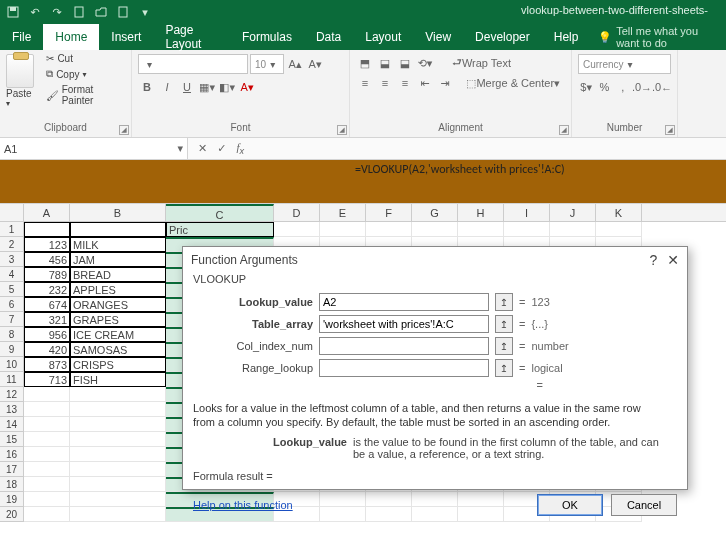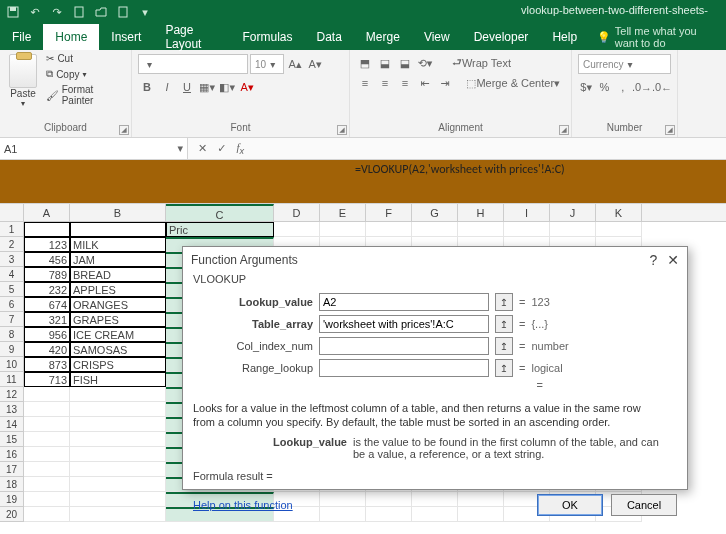--- a/index.html
+++ b/index.html
@@ -11,21 +11,21 @@
   .tabs { background: #0b6b3a; height: 26px; display: flex; align-items: stretch; color: #fff; }
   .tab { padding: 0 12px; display: flex; align-items: center; font-size: 12px; cursor: pointer; }
   .tab.active { background: #fff; color: #0b6b3a; }
   .tab.file { color: #fff; }
   .tell-me { display: flex; align-items: center; gap: 4px; padding: 0 8px; font-size: 11px; color: #cde8d7; }
   .ribbon { height: 88px; background: #f3f3f3; border-bottom: 1px solid #d4d4d4; display: flex; }
   .group { border-right: 1px solid #e1e1e1; padding: 2px 6px; display: flex; flex-direction: column; justify-content: space-between; position: relative; }
   .group-label { text-align: center; font-size: 10px; color: #666; padding-bottom: 2px; }
   .group .dlaunch { position: absolute; right: 2px; bottom: 2px; width: 10px; height: 10px; border: 1px solid #aaa; font-size: 7px; display: flex; align-items: center; justify-content: center; color: #777; cursor: pointer; }
   .clip-main { display: flex; gap: 4px; height: 62px; }
-  .paste { display: flex; flex-direction: column; align-items: center; width: 36px; }
+  .paste { display: flex; flex-direction: column; align-items: flex-start; width: 36px; }
   .paste-ic { width: 28px; height: 34px; background: linear-gradient(#fff,#e8e8e8); border: 1px solid #ccc; border-radius: 2px; margin-top: 2px; position:relative;}
   .paste-ic::before{content:"";position:absolute;top:-3px;left:6px;width:14px;height:6px;background:#e6c36a;border:1px solid #b89a4a;border-radius:2px;}
   .mini-btns { display: flex; flex-direction: column; gap: 2px; font-size: 10px; color: #444; }
   .mini-btns div { display: flex; align-items: center; gap: 3px; padding: 1px 2px; cursor: pointer; }
   .font-top { display: flex; align-items: center; gap: 2px; margin-top: 2px; }
   .fake-combo { border: 1px solid #c5c5c5; background: #fff; height: 20px; display: flex; align-items: center; padding: 0 4px; font-size: 10px; color: #888; }
   .fake-combo .dd { margin-left: 4px; color: #666; }
   .btn-ic { width: 18px; height: 18px; display: flex; align-items: center; justify-content: center; color: #666; cursor: pointer; font-size: 11px; }
   .font-bot { display: flex; gap: 2px; margin-top: 4px; }
   .align-top, .align-bot { display: flex; gap: 2px; margin-top: 2px; align-items:center;}
@@ -110,21 +110,21 @@
   <div class="doc-title">vlookup-between-two-different-sheets-</div>
 </div>
 
 <div class="tabs">
   <div class="tab file">File</div>
   <div class="tab active">Home</div>
   <div class="tab">Insert</div>
   <div class="tab">Page Layout</div>
   <div class="tab">Formulas</div>
   <div class="tab">Data</div>
-  <div class="tab">Merge</div>
+  <div class="tab">Layout</div>
   <div class="tab">View</div>
   <div class="tab">Developer</div>
   <div class="tab">Help</div>
   <div class="tell-me">
     <span>💡</span>
     <span>Tell me what you want to do</span>
   </div>
 </div>
 
 <div class="ribbon">

